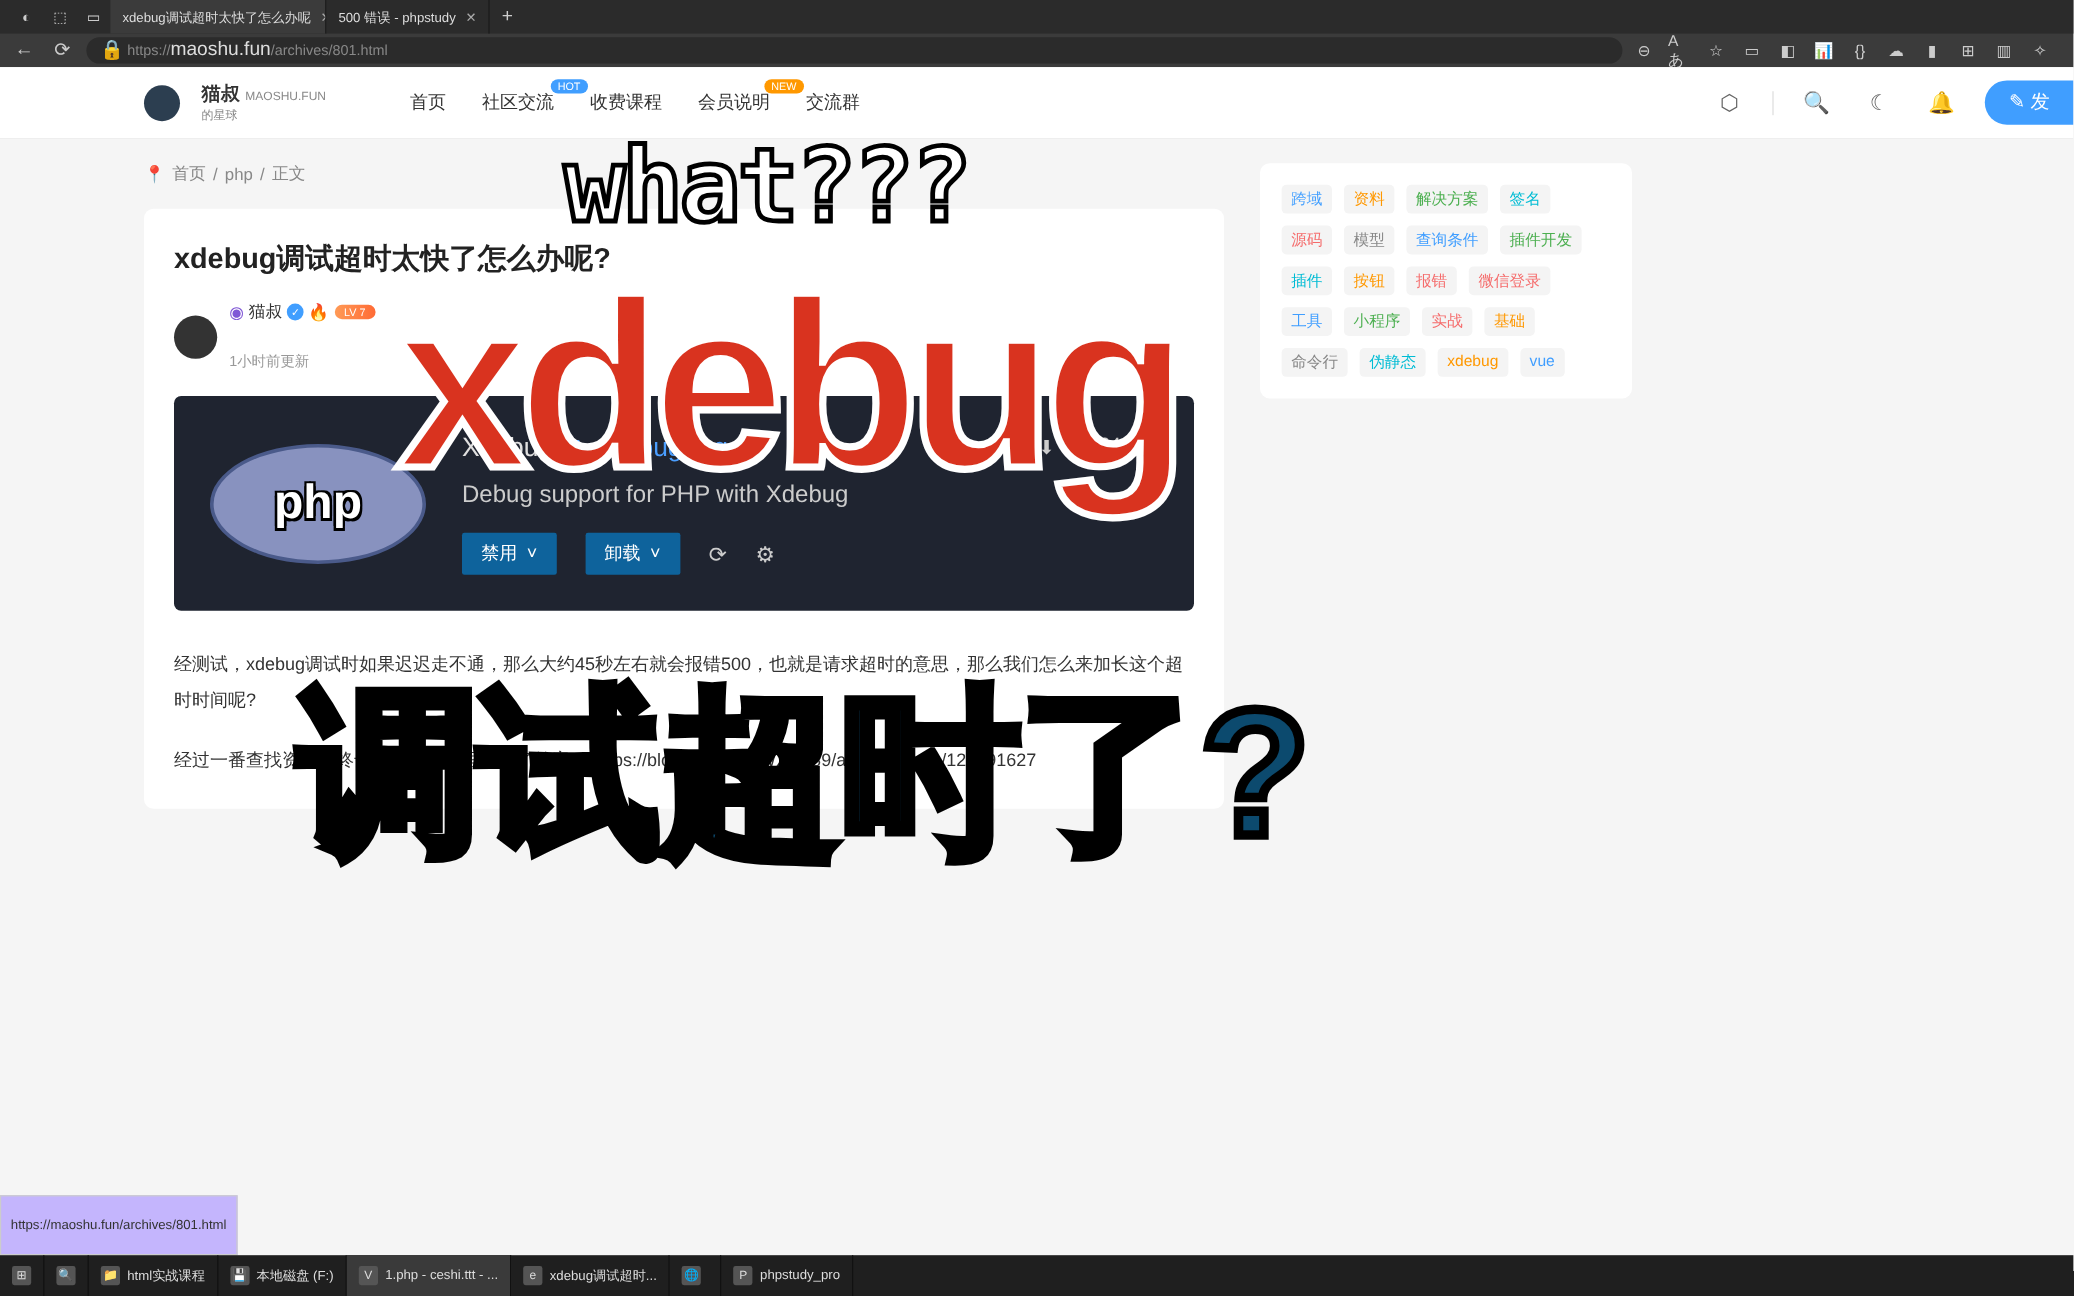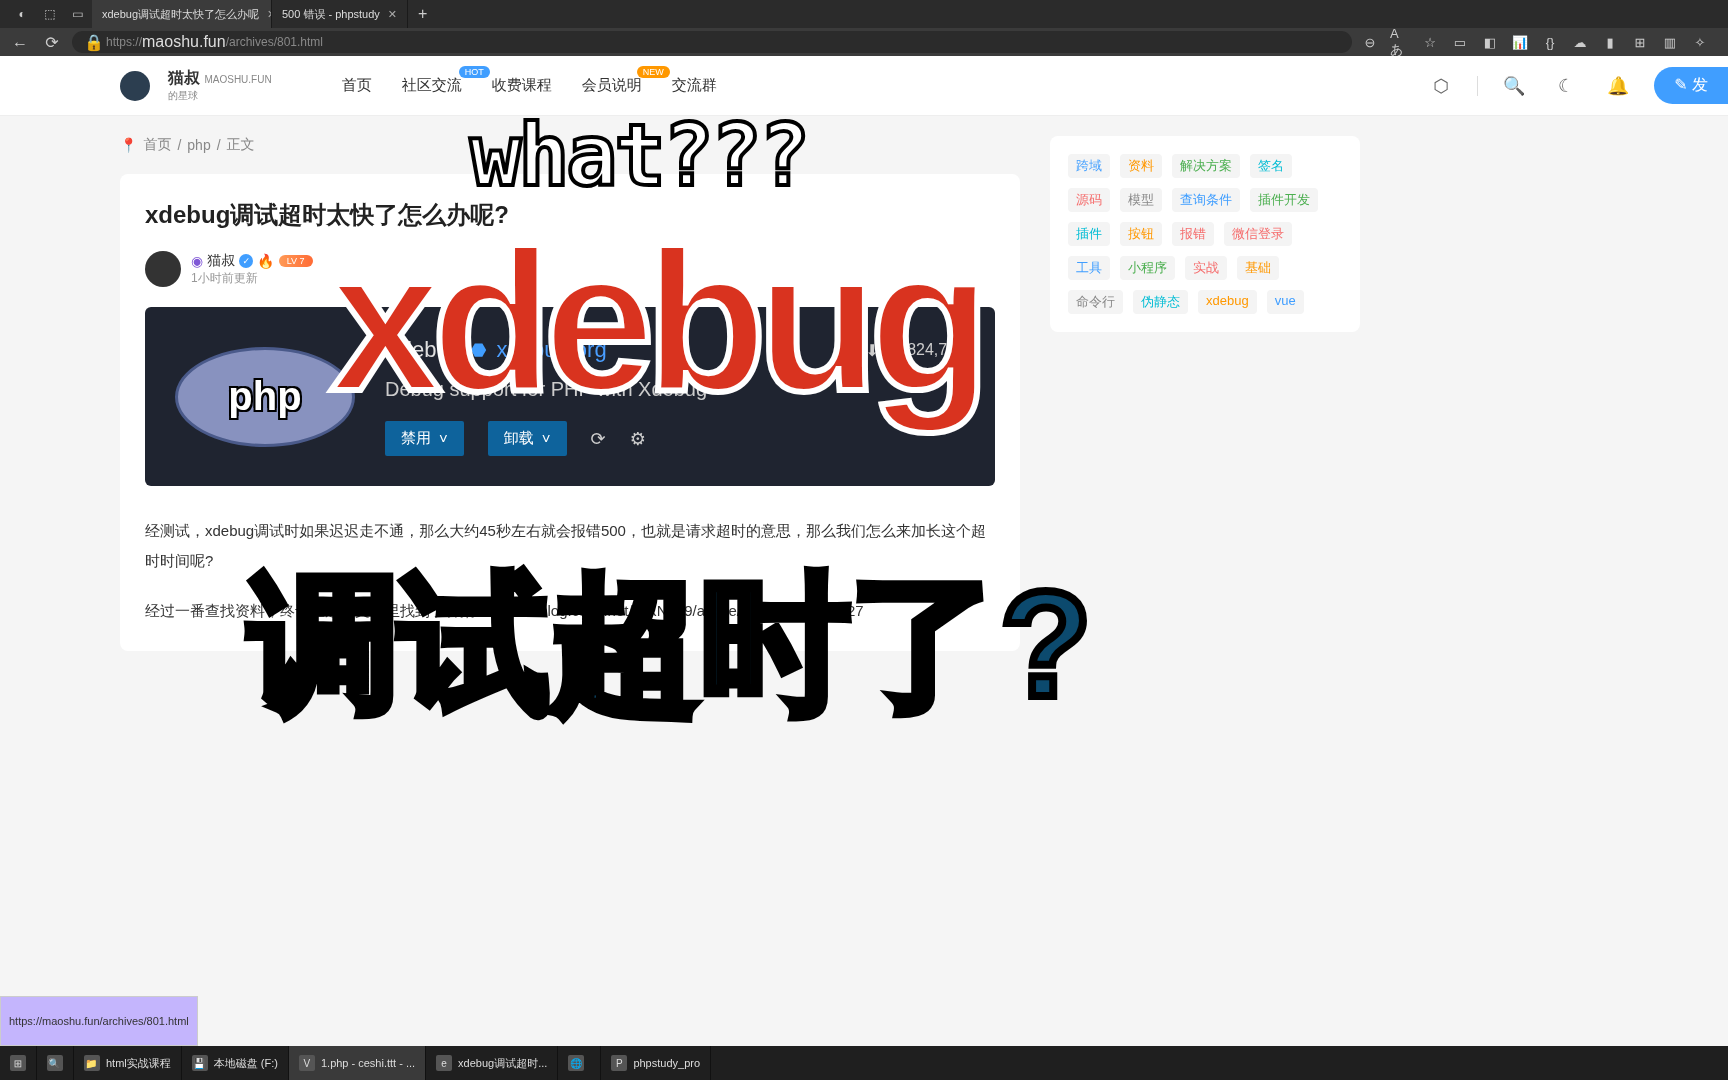--- a/index.html
+++ b/index.html
@@ -45,21 +45,21 @@
     .breadcrumb { color: #888; font-size: 14px; margin-bottom: 20px; display: flex; align-items: center; gap: 6px; }
     .breadcrumb a { color: #888; }
     
     .article { background: #fff; border-radius: 8px; padding: 25px; }
     .article-title { font-size: 24px; font-weight: bold; color: #222; margin-bottom: 20px; }
     .author { display: flex; align-items: center; gap: 10px; margin-bottom: 20px; }
     .avatar { width: 36px; height: 36px; border-radius: 50%; background: #333; }
     .author-name { font-size: 14px; color: #333; display: flex; align-items: center; gap: 4px; }
     .verify { width: 14px; height: 14px; background: #409eff; border-radius: 50%; display: inline-flex; align-items: center; justify-content: center; color: white; font-size: 9px; }
     .level-badge { background: linear-gradient(90deg, #ff9a56, #ff6b35); color: white; font-size: 9px; padding: 1px 8px; border-radius: 8px; }
-    .update-time { font-size: 12px; color: #999; }
+    .update-time { font-size: 12px; color: #999; margin-top: 24px; }
     
     .ext-card { background: #1f2430; border-radius: 6px; padding: 30px; margin-bottom: 30px; position: relative; }
     .ext-header { display: flex; align-items: center; gap: 30px; }
     .php-logo { width: 180px; height: 100px; background: #8892bf; border-radius: 50%; display: flex; align-items: center; justify-content: center; border: 3px solid #4a5a8a; }
     .php-text { color: #fff; font-family: sans-serif; font-size: 40px; font-weight: bold; text-shadow: -2px -2px 0 #000, 2px -2px 0 #000, -2px 2px 0 #000, 2px 2px 0 #000; }
     .ext-info { flex: 1; }
     .ext-title-row { display: flex; align-items: center; gap: 10px; font-size: 22px; color: #e0e0e0; }
     .ext-verify { color: #409eff; font-size: 18px; }
     .ext-link { color: #4a9eff; }
     .ext-downloads { margin-left: auto; display: flex; align-items: flex-start; gap: 6px; color: #ccc; font-size: 16px; }

